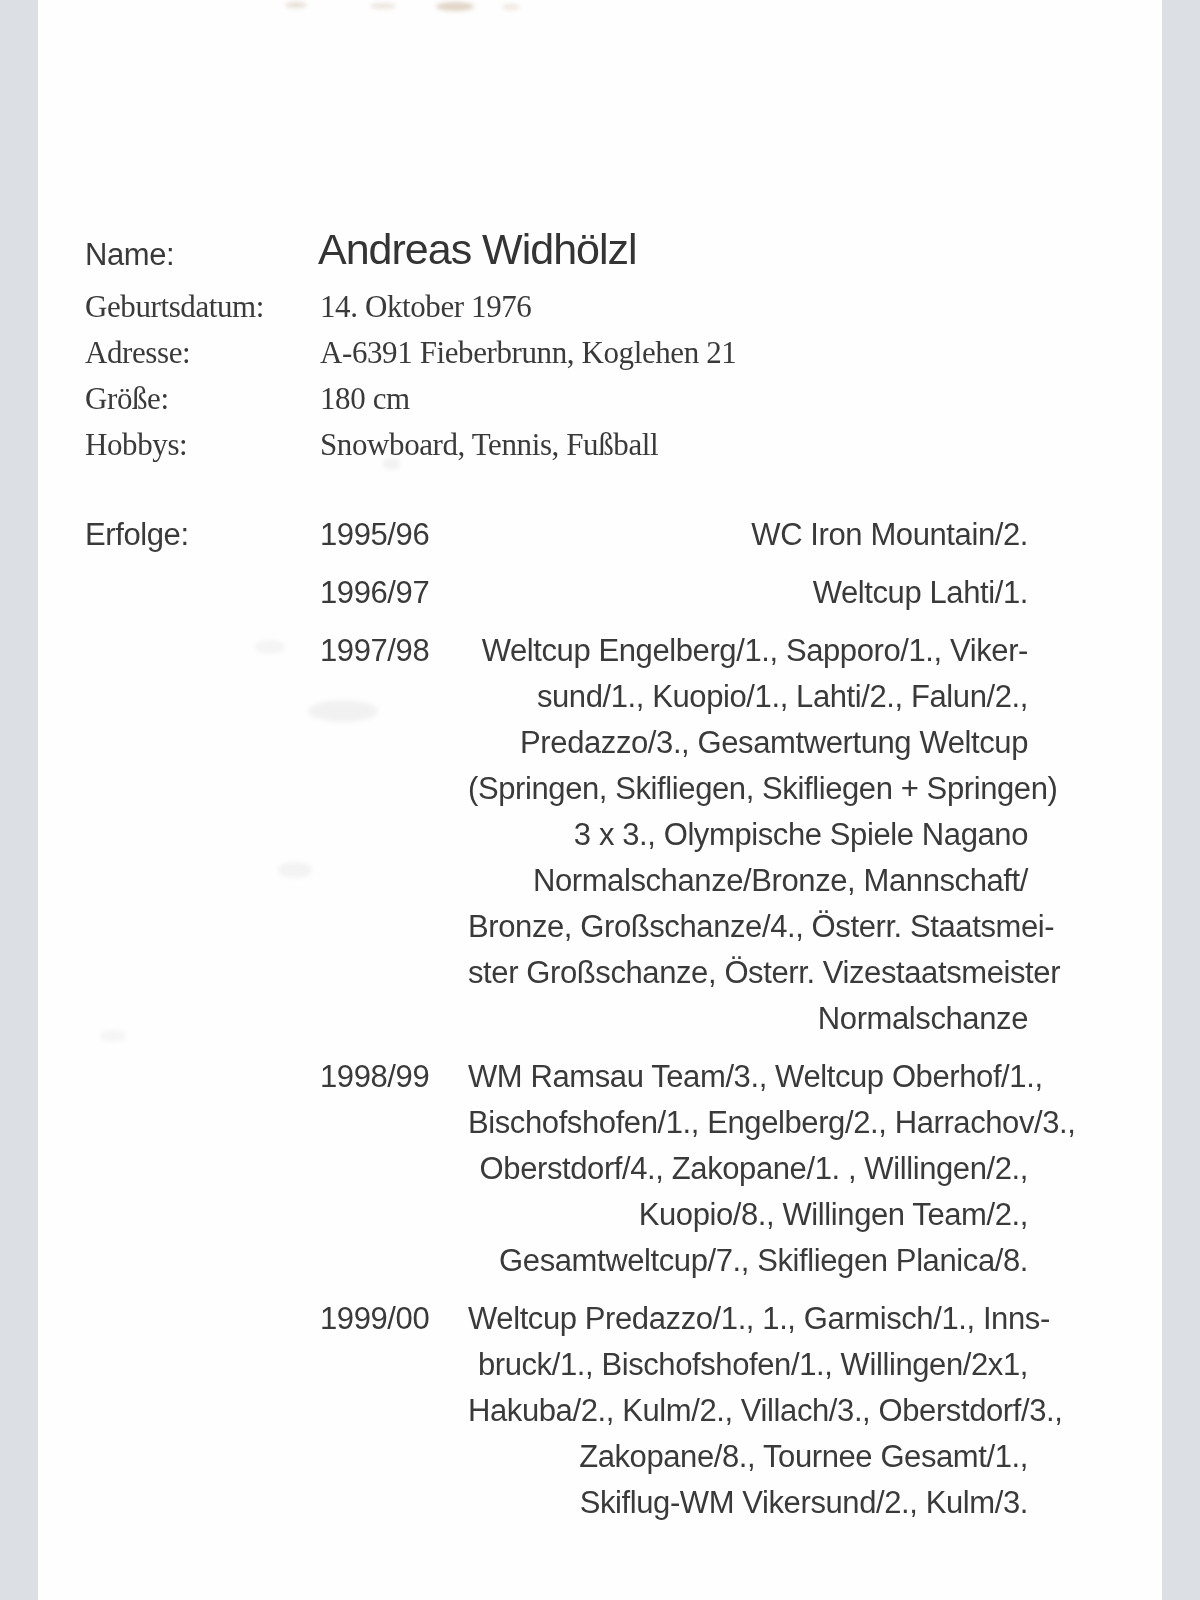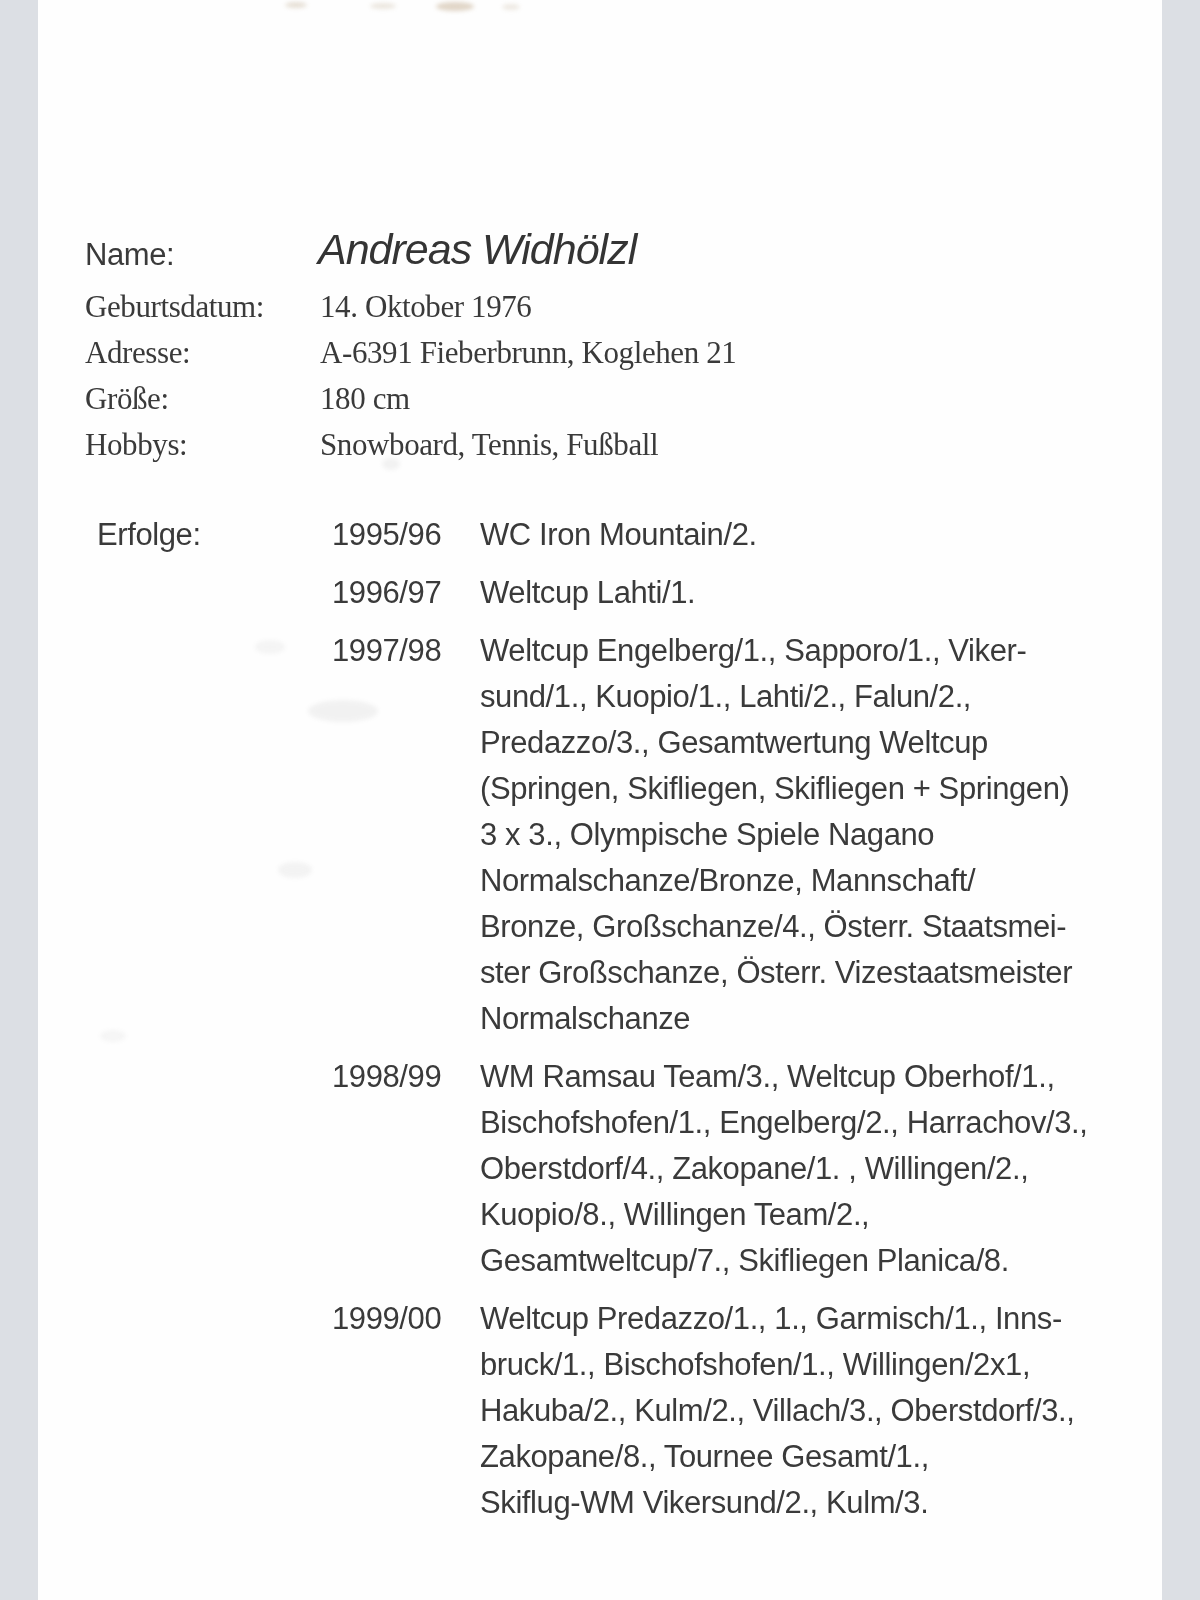--- a/index.html
+++ b/index.html
@@ -21,36 +21,36 @@
   .content {
     position: absolute; left: 0; top: 0; width: 1200px; height: 1600px;
     font-size: 31px; letter-spacing: -0.4px;
   }
 
   
   #name-row { position: absolute; left: 0; top: 182px; width: 960px; height: 56px; margin-top: 43px; }
   #name-row .label { position: absolute; left: 85px; top: 12px; }
   #name-row .athlete-name {
     position: absolute; left: 318px; top: 0;
-    font-size: 43px; font-style: italic; letter-spacing: -1px;
+    font-size: 43px; letter-spacing: -1px;
     color: #343434;
   }
 
   
   #info-block { position: absolute; left: 0; top: 284px; width: 1200px; font-family: Liberation Serif, serif; }
   .info-row { position: relative; height: 46px; }
   .info-row .label { position: absolute; left: 85px; top: 0; line-height: 46px; white-space: nowrap; }
   .info-row .value { position: absolute; left: 320px; top: 0; line-height: 46px; white-space: nowrap; }
 
   
-  #erfolge-block { position: absolute; left: 12px; top: 512px; width: 1028px; }
+  #erfolge-block { position: absolute; left: 0; top: 512px; width: 1028px; }
   #erfolge-block > .label { position: absolute; left: 85px; top: 0; line-height: 46px; }
   .entry { position: relative; margin-bottom: 12px; }
   .entry .season { position: absolute; left: 320px; top: 0; line-height: 46px; white-space: nowrap; }
-  .entry .lines { margin-left: 468px; }
+  .entry .lines { margin-left: 468px; text-align: right; }
   .entry .lines .line { line-height: 46px; white-space: nowrap; }
 
   
   .smudge {
     position: absolute; border-radius: 50%;
     filter: blur(2px); pointer-events: none;
   }
   .s1 { left: 285px; top: 2px;  width: 22px; height: 6px; background: #c9b9a2; opacity: .45; }
   .s2 { left: 370px; top: 3px;  width: 26px; height: 6px; background: #cfc2ae; opacity: .40; }
   .s3 { left: 436px; top: 2px;  width: 38px; height: 9px; background: #c4ae92; opacity: .50; }

